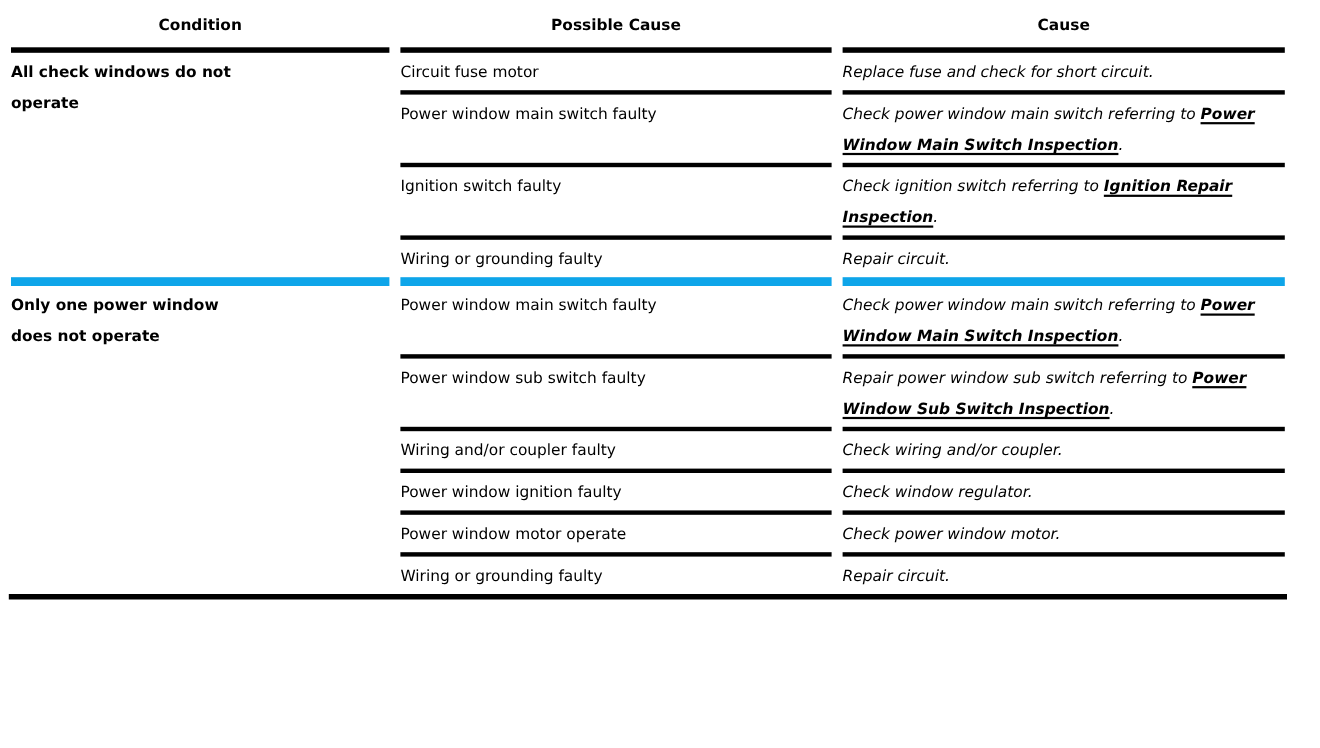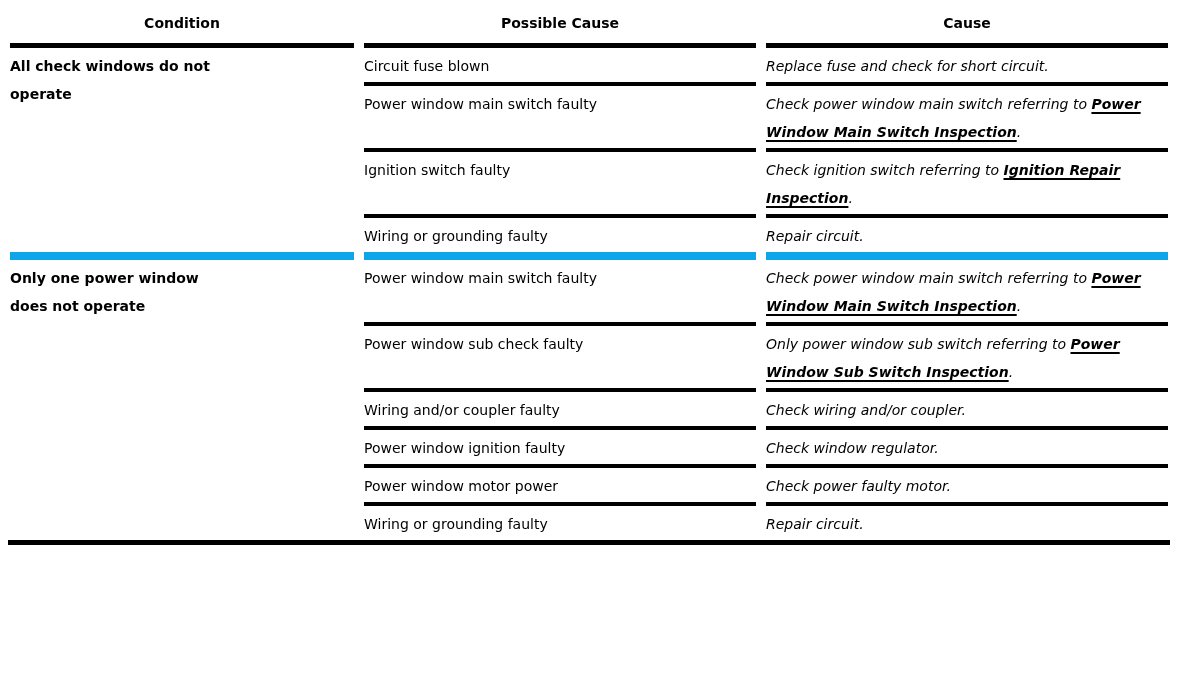--- a/index.html
+++ b/index.html
@@ -69,21 +69,21 @@
       <th>Condition</th>
       <th>Possible Cause</th>
       <th>Cause</th>
     </tr>
   </thead>
   <tbody>
 
     <tr>
       <td class="cond" rowspan="4">All check windows do not
 operate</td>
-      <td>Circuit fuse blown</td>
+      <td>Circuit fuse motor</td>
       <td class="action"><span>Replace fuse and check for short circuit.</span></td>
     </tr>
     <tr>
       <td class="sub">Power window main switch faulty</td>
       <td class="sub action"><span>Check power window main switch referring to </span><span class="ref-link">Power Window Main Switch Inspection</span><span>.</span></td>
     </tr>
     <tr>
       <td class="sub">Ignition switch faulty</td>
       <td class="sub action"><span>Check ignition switch referring to </span><span class="ref-link">Ignition Repair Inspection</span><span>.</span></td>
     </tr>
@@ -92,34 +92,34 @@
       <td class="sub action"><span>Repair circuit.</span></td>
     </tr>
 
     <tr>
       <td class="cond gstart" rowspan="6">Only one power window
 does not operate</td>
       <td class="gstart">Power window main switch faulty</td>
       <td class="gstart action"><span>Check power window main switch referring to </span><span class="ref-link">Power Window Main Switch Inspection</span><span>.</span></td>
     </tr>
     <tr>
-      <td class="sub">Power window sub check faulty</td>
-      <td class="sub action"><span>Only power window sub switch referring to </span><span class="ref-link">Power Window Sub Switch Inspection</span><span>.</span></td>
+      <td class="sub">Power window sub switch faulty</td>
+      <td class="sub action"><span>Repair power window sub switch referring to </span><span class="ref-link">Power Window Sub Switch Inspection</span><span>.</span></td>
     </tr>
     <tr>
       <td class="sub">Wiring and/or coupler faulty</td>
       <td class="sub action"><span>Check wiring and/or coupler.</span></td>
     </tr>
     <tr>
       <td class="sub">Power window ignition faulty</td>
       <td class="sub action"><span>Check window regulator.</span></td>
     </tr>
     <tr>
-      <td class="sub">Power window motor power</td>
-      <td class="sub action"><span>Check power faulty motor.</span></td>
+      <td class="sub">Power window motor operate</td>
+      <td class="sub action"><span>Check power window motor.</span></td>
     </tr>
     <tr>
       <td class="sub">Wiring or grounding faulty</td>
       <td class="sub action"><span>Repair circuit.</span></td>
     </tr>
   </tbody>
 </table>
 <div class="bottom-rule"></div>
 
 </body></html>

